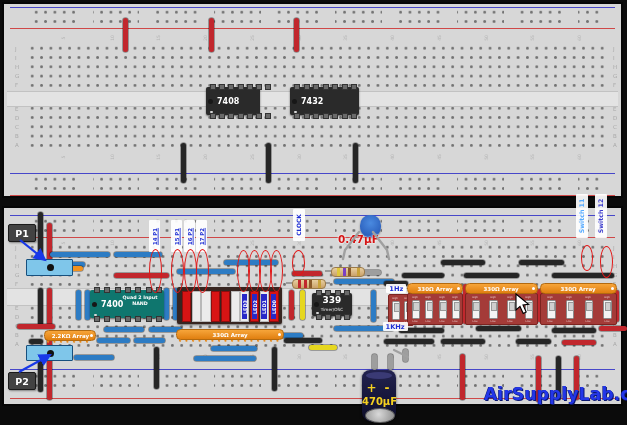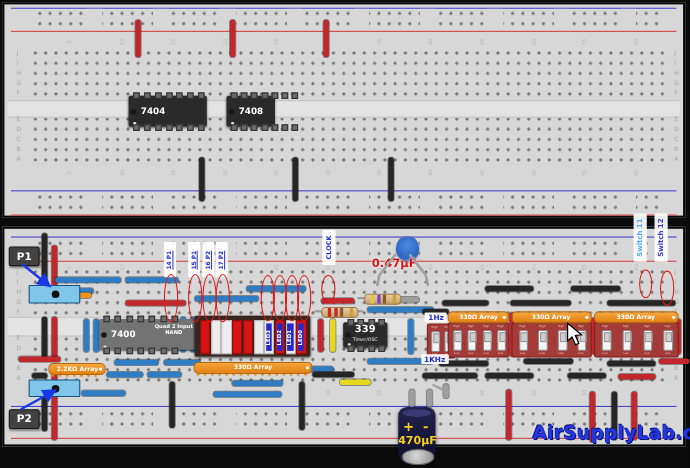--- a/index.html
+++ b/index.html
@@ -85,57 +85,57 @@
     <div class="colnum" style="position: absolute; left: 525.25px; top: 31px;"><span>55</span></div>
     <div class="colnum" style="position: absolute; left: 525.25px; top: 150px;"><span>55</span></div>
     <div class="colnum" style="position: absolute; left: 572px; top: 31px;"><span>60</span></div>
     <div class="colnum" style="position: absolute; left: 572px; top: 150px;"><span>60</span></div>
     <div class="wire" style="position: absolute; left: 119px; top: 14px; background: rgb(193, 39, 45); z-index: 2; width: 4.5px; height: 34px;"></div>
     <div class="wire" style="position: absolute; left: 205px; top: 14px; background: rgb(193, 39, 45); z-index: 2; width: 4.5px; height: 34px;"></div>
     <div class="wire" style="position: absolute; left: 290px; top: 14px; background: rgb(193, 39, 45); z-index: 2; width: 4.5px; height: 34px;"></div>
     <div class="wire" style="position: absolute; left: 177px; top: 139px; background: rgb(38, 38, 38); z-index: 2; width: 4.5px; height: 40px;"></div>
     <div class="wire" style="position: absolute; left: 262px; top: 139px; background: rgb(38, 38, 38); z-index: 2; width: 4.5px; height: 40px;"></div>
     <div class="wire" style="position: absolute; left: 349px; top: 139px; background: rgb(38, 38, 38); z-index: 2; width: 4.5px; height: 40px;"></div>
-    <div class="part" style="position: absolute; left: 113px; top: 83px; width: 71px; height: 28px; background: rgb(42, 42, 42); border-radius: 2px; box-shadow: rgba(0, 0, 0, 0.55) 0px 1px 2px; z-index: 3;">
-      <div style="position: absolute; left: 4px; top: -3.5px; width: 4px; height: 4px; background: rgb(106, 106, 106); border: 0.5px solid rgb(51, 51, 51);"></div>
-      <div style="position: absolute; left: 4px; bottom: -3.5px; width: 4px; height: 4px; background: rgb(106, 106, 106); border: 0.5px solid rgb(51, 51, 51);"></div>
-      <div style="position: absolute; left: 13.8333px; top: -3.5px; width: 4px; height: 4px; background: rgb(106, 106, 106); border: 0.5px solid rgb(51, 51, 51);"></div>
-      <div style="position: absolute; left: 13.8333px; bottom: -3.5px; width: 4px; height: 4px; background: rgb(106, 106, 106); border: 0.5px solid rgb(51, 51, 51);"></div>
-      <div style="position: absolute; left: 23.6667px; top: -3.5px; width: 4px; height: 4px; background: rgb(106, 106, 106); border: 0.5px solid rgb(51, 51, 51);"></div>
-      <div style="position: absolute; left: 23.6667px; bottom: -3.5px; width: 4px; height: 4px; background: rgb(106, 106, 106); border: 0.5px solid rgb(51, 51, 51);"></div>
-      <div style="position: absolute; left: 33.5px; top: -3.5px; width: 4px; height: 4px; background: rgb(106, 106, 106); border: 0.5px solid rgb(51, 51, 51);"></div>
-      <div style="position: absolute; left: 33.5px; bottom: -3.5px; width: 4px; height: 4px; background: rgb(106, 106, 106); border: 0.5px solid rgb(51, 51, 51);"></div>
-      <div style="position: absolute; left: 43.3333px; top: -3.5px; width: 4px; height: 4px; background: rgb(106, 106, 106); border: 0.5px solid rgb(51, 51, 51);"></div>
-      <div style="position: absolute; left: 43.3333px; bottom: -3.5px; width: 4px; height: 4px; background: rgb(106, 106, 106); border: 0.5px solid rgb(51, 51, 51);"></div>
-      <div style="position: absolute; left: 53.1667px; top: -3.5px; width: 4px; height: 4px; background: rgb(106, 106, 106); border: 0.5px solid rgb(51, 51, 51);"></div>
-      <div style="position: absolute; left: 53.1667px; bottom: -3.5px; width: 4px; height: 4px; background: rgb(106, 106, 106); border: 0.5px solid rgb(51, 51, 51);"></div>
-      <div style="position: absolute; left: 63px; top: -3.5px; width: 4px; height: 4px; background: rgb(106, 106, 106); border: 0.5px solid rgb(51, 51, 51);"></div>
-      <div style="position: absolute; left: 63px; bottom: -3.5px; width: 4px; height: 4px; background: rgb(106, 106, 106); border: 0.5px solid rgb(51, 51, 51);"></div>
-      <div style="position: absolute; left: 2px; top: 50%; margin-top: -2.5px; width: 5px; height: 5px; background: rgb(23, 23, 23); border-radius: 50%;"></div>
-      <div style="position: absolute; left: 4px; bottom: 2px; width: 2.5px; height: 2.5px; background: rgb(216, 216, 216); border-radius: 50%;"></div>
-      <span style="position: absolute; left: 11px; top: 50%; transform: translateY(-50%); color: rgb(255, 255, 255); font-weight: bold; font-size: 8px;">7404</span>
-    </div>
-    <div class="part" style="position: absolute; left: 202px; top: 83px; width: 44px; height: 28px; background: rgb(42, 42, 42); border-radius: 2px; box-shadow: rgba(0, 0, 0, 0.55) 0px 1px 2px; z-index: 3;">
+    <div class="part" style="position: absolute; left: 202px; top: 83px; width: 54px; height: 28px; background: rgb(42, 42, 42); border-radius: 2px; box-shadow: rgba(0, 0, 0, 0.55) 0px 1px 2px; z-index: 3;">
       <div style="position: absolute; left: 4px; top: -3.5px; width: 4px; height: 4px; background: rgb(106, 106, 106); border: 0.5px solid rgb(51, 51, 51);"></div>
       <div style="position: absolute; left: 4px; bottom: -3.5px; width: 4px; height: 4px; background: rgb(106, 106, 106); border: 0.5px solid rgb(51, 51, 51);"></div>
       <div style="position: absolute; left: 13.1667px; top: -3.5px; width: 4px; height: 4px; background: rgb(106, 106, 106); border: 0.5px solid rgb(51, 51, 51);"></div>
       <div style="position: absolute; left: 13.1667px; bottom: -3.5px; width: 4px; height: 4px; background: rgb(106, 106, 106); border: 0.5px solid rgb(51, 51, 51);"></div>
       <div style="position: absolute; left: 22.3333px; top: -3.5px; width: 4px; height: 4px; background: rgb(106, 106, 106); border: 0.5px solid rgb(51, 51, 51);"></div>
       <div style="position: absolute; left: 22.3333px; bottom: -3.5px; width: 4px; height: 4px; background: rgb(106, 106, 106); border: 0.5px solid rgb(51, 51, 51);"></div>
       <div style="position: absolute; left: 31.5px; top: -3.5px; width: 4px; height: 4px; background: rgb(106, 106, 106); border: 0.5px solid rgb(51, 51, 51);"></div>
       <div style="position: absolute; left: 31.5px; bottom: -3.5px; width: 4px; height: 4px; background: rgb(106, 106, 106); border: 0.5px solid rgb(51, 51, 51);"></div>
       <div style="position: absolute; left: 40.6667px; top: -3.5px; width: 4px; height: 4px; background: rgb(106, 106, 106); border: 0.5px solid rgb(51, 51, 51);"></div>
       <div style="position: absolute; left: 40.6667px; bottom: -3.5px; width: 4px; height: 4px; background: rgb(106, 106, 106); border: 0.5px solid rgb(51, 51, 51);"></div>
       <div style="position: absolute; left: 49.8333px; top: -3.5px; width: 4px; height: 4px; background: rgb(106, 106, 106); border: 0.5px solid rgb(51, 51, 51);"></div>
       <div style="position: absolute; left: 49.8333px; bottom: -3.5px; width: 4px; height: 4px; background: rgb(106, 106, 106); border: 0.5px solid rgb(51, 51, 51);"></div>
       <div style="position: absolute; left: 59px; top: -3.5px; width: 4px; height: 4px; background: rgb(106, 106, 106); border: 0.5px solid rgb(51, 51, 51);"></div>
       <div style="position: absolute; left: 59px; bottom: -3.5px; width: 4px; height: 4px; background: rgb(106, 106, 106); border: 0.5px solid rgb(51, 51, 51);"></div>
       <div style="position: absolute; left: 2px; top: 50%; margin-top: -2.5px; width: 5px; height: 5px; background: rgb(23, 23, 23); border-radius: 50%;"></div>
       <div style="position: absolute; left: 4px; bottom: 2px; width: 2.5px; height: 2.5px; background: rgb(216, 216, 216); border-radius: 50%;"></div>
       <span style="position: absolute; left: 11px; top: 50%; transform: translateY(-50%); color: rgb(255, 255, 255); font-weight: bold; font-size: 8px;">7408</span>
+    </div>
+    <div class="part" style="position: absolute; left: 286px; top: 83px; width: 69px; height: 28px; background: rgb(42, 42, 42); border-radius: 2px; box-shadow: rgba(0, 0, 0, 0.55) 0px 1px 2px; z-index: 3;">
+      <div style="position: absolute; left: 4px; top: -3.5px; width: 4px; height: 4px; background: rgb(106, 106, 106); border: 0.5px solid rgb(51, 51, 51);"></div>
+      <div style="position: absolute; left: 4px; bottom: -3.5px; width: 4px; height: 4px; background: rgb(106, 106, 106); border: 0.5px solid rgb(51, 51, 51);"></div>
+      <div style="position: absolute; left: 13.5px; top: -3.5px; width: 4px; height: 4px; background: rgb(106, 106, 106); border: 0.5px solid rgb(51, 51, 51);"></div>
+      <div style="position: absolute; left: 13.5px; bottom: -3.5px; width: 4px; height: 4px; background: rgb(106, 106, 106); border: 0.5px solid rgb(51, 51, 51);"></div>
+      <div style="position: absolute; left: 23px; top: -3.5px; width: 4px; height: 4px; background: rgb(106, 106, 106); border: 0.5px solid rgb(51, 51, 51);"></div>
+      <div style="position: absolute; left: 23px; bottom: -3.5px; width: 4px; height: 4px; background: rgb(106, 106, 106); border: 0.5px solid rgb(51, 51, 51);"></div>
+      <div style="position: absolute; left: 32.5px; top: -3.5px; width: 4px; height: 4px; background: rgb(106, 106, 106); border: 0.5px solid rgb(51, 51, 51);"></div>
+      <div style="position: absolute; left: 32.5px; bottom: -3.5px; width: 4px; height: 4px; background: rgb(106, 106, 106); border: 0.5px solid rgb(51, 51, 51);"></div>
+      <div style="position: absolute; left: 42px; top: -3.5px; width: 4px; height: 4px; background: rgb(106, 106, 106); border: 0.5px solid rgb(51, 51, 51);"></div>
+      <div style="position: absolute; left: 42px; bottom: -3.5px; width: 4px; height: 4px; background: rgb(106, 106, 106); border: 0.5px solid rgb(51, 51, 51);"></div>
+      <div style="position: absolute; left: 51.5px; top: -3.5px; width: 4px; height: 4px; background: rgb(106, 106, 106); border: 0.5px solid rgb(51, 51, 51);"></div>
+      <div style="position: absolute; left: 51.5px; bottom: -3.5px; width: 4px; height: 4px; background: rgb(106, 106, 106); border: 0.5px solid rgb(51, 51, 51);"></div>
+      <div style="position: absolute; left: 61px; top: -3.5px; width: 4px; height: 4px; background: rgb(106, 106, 106); border: 0.5px solid rgb(51, 51, 51);"></div>
+      <div style="position: absolute; left: 61px; bottom: -3.5px; width: 4px; height: 4px; background: rgb(106, 106, 106); border: 0.5px solid rgb(51, 51, 51);"></div>
+      <div style="position: absolute; left: 2px; top: 50%; margin-top: -2.5px; width: 5px; height: 5px; background: rgb(23, 23, 23); border-radius: 50%;"></div>
+      <div style="position: absolute; left: 4px; bottom: 2px; width: 2.5px; height: 2.5px; background: rgb(216, 216, 216); border-radius: 50%;"></div>
+      <span style="position: absolute; left: 11px; top: 50%; transform: translateY(-50%); color: rgb(255, 255, 255); font-weight: bold; font-size: 8px;">7432</span>
     </div>
   </div>
 <div id="bottom-board" class="board" style="left:2px;top:206px;width:621px;height:200px;overflow:visible;">
     <div class="railline" style="position: absolute; top: 7px; height: 1.2px; background: rgb(71, 71, 201); left: 6px; right: 6px;"></div>
     <div class="railline" style="position: absolute; top: 29px; height: 1.2px; background: rgb(207, 72, 72); left: 6px; right: 6px;"></div>
     <div class="railline" style="position: absolute; top: 161px; height: 1.2px; background: rgb(71, 71, 201); left: 6px; right: 6px;"></div>
     <div class="railline" style="position: absolute; top: 190px; height: 1.2px; background: rgb(207, 72, 72); left: 6px; right: 6px;"></div>
     <div class="rdots" style="position: absolute; left: 28px; top: 9px; width: 570px; height: 18px;"></div>
     <div class="rdots" style="position: absolute; left: 28px; top: 164px; width: 570px; height: 18px;"></div>
     <div class="dots" style="position: absolute; left: 24px; top: 35px; width: 580px; height: 48px;"></div>
@@ -240,21 +240,21 @@
     <div class="wire" style="position: absolute; left: 395px; top: 120px; background: rgb(38, 38, 38); z-index: 2; width: 45px; height: 4.5px;"></div>
     <div class="wire" style="position: absolute; left: 472px; top: 118px; background: rgb(38, 38, 38); z-index: 2; width: 45px; height: 4.5px;"></div>
     <div class="wire" style="position: absolute; left: 548px; top: 120px; background: rgb(38, 38, 38); z-index: 2; width: 44px; height: 4.5px;"></div>
     <div class="wire" style="position: absolute; left: 595px; top: 118px; background: rgb(193, 39, 45); z-index: 2; width: 28px; height: 4.5px;"></div>
     <div class="wire" style="position: absolute; left: 380px; top: 131px; background: rgb(38, 38, 38); z-index: 2; width: 50px; height: 4.5px;"></div>
     <div class="wire" style="position: absolute; left: 437px; top: 131px; background: rgb(38, 38, 38); z-index: 2; width: 44px; height: 4.5px;"></div>
     <div class="wire" style="position: absolute; left: 512px; top: 131px; background: rgb(38, 38, 38); z-index: 2; width: 35px; height: 4.5px;"></div>
     <div class="wire" style="position: absolute; left: 558px; top: 132px; background: rgb(193, 39, 45); z-index: 2; width: 34px; height: 4.5px;"></div>
     <div class="wire" style="position: absolute; left: 305px; top: 137px; background: rgb(230, 215, 31); z-index: 2; width: 28px; height: 4.5px;"></div>
     <div class="wire" style="position: absolute; left: 280px; top: 130px; background: rgb(38, 38, 38); z-index: 2; width: 38px; height: 4.5px;"></div>
-    <div class="part" style="position: absolute; left: 86px; top: 82px; width: 92px; height: 28px; background: #737373; border-radius: 2px; box-shadow: rgba(0, 0, 0, 0.55) 0px 1px 2px; z-index: 3;">
+    <div class="part" style="position: absolute; left: 86px; top: 82px; width: 74px; height: 28px; background: #0f766e; border-radius: 2px; box-shadow: rgba(0, 0, 0, 0.55) 0px 1px 2px; z-index: 3;">
       <div style="position: absolute; left: 4px; top: -3.5px; width: 4px; height: 4px; background: rgb(106, 106, 106); border: 0.5px solid rgb(51, 51, 51);"></div>
       <div style="position: absolute; left: 4px; bottom: -3.5px; width: 4px; height: 4px; background: rgb(106, 106, 106); border: 0.5px solid rgb(51, 51, 51);"></div>
       <div style="position: absolute; left: 14.3333px; top: -3.5px; width: 4px; height: 4px; background: rgb(106, 106, 106); border: 0.5px solid rgb(51, 51, 51);"></div>
       <div style="position: absolute; left: 14.3333px; bottom: -3.5px; width: 4px; height: 4px; background: rgb(106, 106, 106); border: 0.5px solid rgb(51, 51, 51);"></div>
       <div style="position: absolute; left: 24.6667px; top: -3.5px; width: 4px; height: 4px; background: rgb(106, 106, 106); border: 0.5px solid rgb(51, 51, 51);"></div>
       <div style="position: absolute; left: 24.6667px; bottom: -3.5px; width: 4px; height: 4px; background: rgb(106, 106, 106); border: 0.5px solid rgb(51, 51, 51);"></div>
       <div style="position: absolute; left: 35px; top: -3.5px; width: 4px; height: 4px; background: rgb(106, 106, 106); border: 0.5px solid rgb(51, 51, 51);"></div>
       <div style="position: absolute; left: 35px; bottom: -3.5px; width: 4px; height: 4px; background: rgb(106, 106, 106); border: 0.5px solid rgb(51, 51, 51);"></div>
       <div style="position: absolute; left: 45.3333px; top: -3.5px; width: 4px; height: 4px; background: rgb(106, 106, 106); border: 0.5px solid rgb(51, 51, 51);"></div>
       <div style="position: absolute; left: 45.3333px; bottom: -3.5px; width: 4px; height: 4px; background: rgb(106, 106, 106); border: 0.5px solid rgb(51, 51, 51);"></div>

